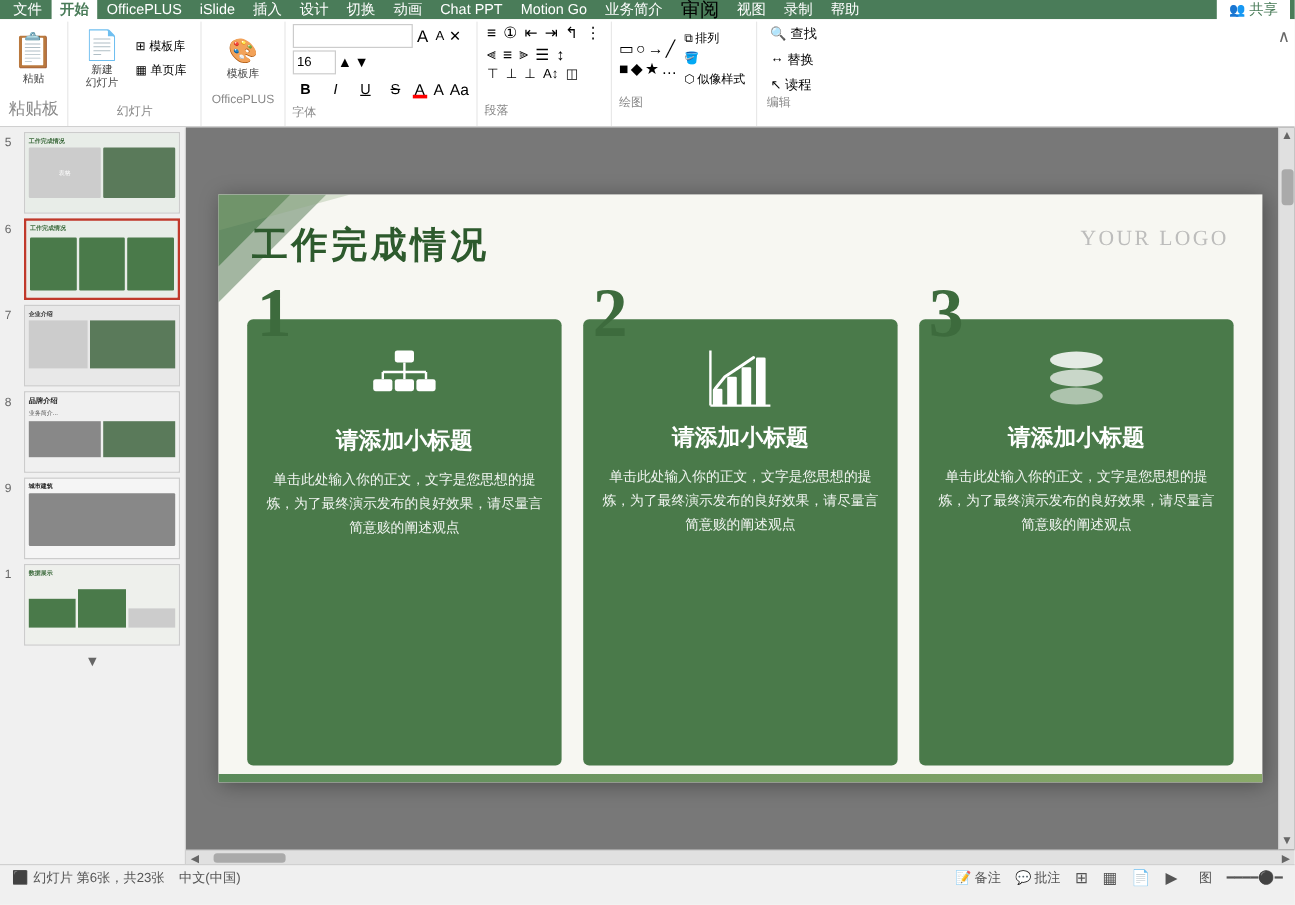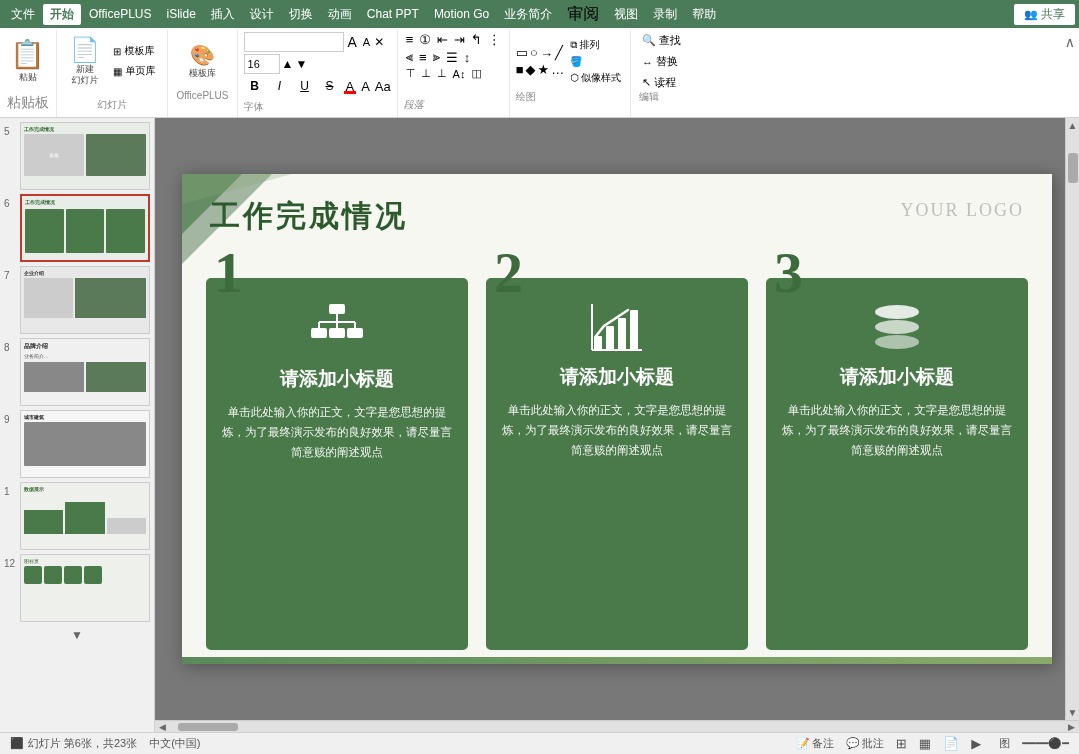--- a/index.html
+++ b/index.html
@@ -2,21 +2,21 @@
 <html><head>
   <meta charset="utf-8">
   <style>
     * { margin: 0; padding: 0; box-sizing: border-box; }
     body { width: 1079px; height: 754px; overflow: hidden; font-family: 'SimHei', 'Microsoft YaHei', sans-serif; background: #f0f0f0; user-select: none; }
 
   </style>
 </head>
 <body>
 
-<div style="height:28px; background:#4a7c59; display:flex; align-items:center; padding:0 4px; gap:1px;">
+<div style="height:16px; background:#4a7c59; display:flex; align-items:center; padding:0 4px; gap:1px;">
   <span style="color:#fff; font-size:12px; padding:2px 7px; cursor:pointer; border-radius:2px;">文件</span>
   <span style="color:#4a7c59; font-size:12px; padding:2px 7px; cursor:pointer; border-radius:2px; background:#fff; font-weight:bold;">开始</span>
   <span style="color:#fff; font-size:12px; padding:2px 7px; cursor:pointer;">OfficePLUS</span>
   <span style="color:#fff; font-size:12px; padding:2px 7px; cursor:pointer;">iSlide</span>
   <span style="color:#fff; font-size:12px; padding:2px 7px; cursor:pointer;">插入</span>
   <span style="color:#fff; font-size:12px; padding:2px 7px; cursor:pointer;">设计</span>
   <span style="color:#fff; font-size:12px; padding:2px 7px; cursor:pointer;">切换</span>
   <span style="color:#fff; font-size:12px; padding:2px 7px; cursor:pointer;">动画</span>
   <span style="color:#fff; font-size:12px; padding:2px 7px; cursor:pointer;">Chat PPT</span>
   <span style="color:#fff; font-size:12px; padding:2px 7px; cursor:pointer;">Motion Go</span>
@@ -114,21 +114,21 @@
       <span style="cursor:pointer; font-size:13px; padding:0 2px;">☰</span>
       <span style="cursor:pointer; font-size:13px; padding:0 2px;">↕</span>
     </div>
     <div style="display:flex; align-items:center; gap:2px;">
       <span style="cursor:pointer; font-size:11px; padding:0 2px;">⊤</span>
       <span style="cursor:pointer; font-size:11px; padding:0 2px;">⊥</span>
       <span style="cursor:pointer; font-size:11px; padding:0 2px;">⊥</span>
       <span style="cursor:pointer; font-size:11px; padding:0 2px;">A↕</span>
       <span style="cursor:pointer; font-size:11px; padding:0 2px;">◫</span>
     </div>
-    <div style="margin-top:auto; padding-bottom:3px;font-style:italic;">
+    <div style="margin-top:auto; padding-bottom:3px;">
       <span style="font-size:10px; color:#888;">段落</span>
     </div>
   </div>
 
   <div style="display:flex; flex-direction:column; padding:2px 6px; border-right:1px solid #e8e8e8; min-width:120px;">
     <div style="display:flex; align-items:center; gap:3px; height:58px;">
       <div style="display:flex; flex-direction:column; gap:2px;">
         <div style="display:flex; gap:2px;">
           <span style="cursor:pointer; font-size:13px;">▭</span>
           <span style="cursor:pointer; font-size:13px;">○</span>
@@ -254,34 +254,20 @@
           <div style="display:flex; gap:2px; align-items:flex-end; height:40px;">
             <div style="flex:1; background:#4a7a4a; height:60%;"></div>
             <div style="flex:1; background:#4a7a4a; height:80%;"></div>
             <div style="flex:1; background:#ccc; height:40%;"></div>
           </div>
         </div>
       </div>
     </div>
 
 
-    <div style="display:flex; align-items:flex-start; gap:4px; margin-bottom:4px; cursor:pointer;">
-      <span style="font-size:10px; color:#666; min-width:12px; padding-top:4px;">12</span>
-      <div style="flex:1; border:1px solid #ccc; height:68px; background:#f5f5f5; overflow:hidden;">
-        <div style="width:100%; height:100%; background:#eef0ec; padding:3px;">
-          <div style="font-size:5px; color:#3d6b3d; margin-bottom:2px;">图标页</div>
-          <div style="display:flex; gap:2px; flex-wrap:wrap; height:42px; align-content:flex-start;">
-            <div style="width:18px; height:18px; background:#4a7a4a; border-radius:2px;"></div>
-            <div style="width:18px; height:18px; background:#4a7a4a; border-radius:2px;"></div>
-            <div style="width:18px; height:18px; background:#4a7a4a; border-radius:2px;"></div>
-            <div style="width:18px; height:18px; background:#4a7a4a; border-radius:2px;"></div>
-          </div>
-        </div>
-      </div>
-    </div>
 
     <div style="text-align:center; color:#666; font-size:12px; cursor:pointer; padding:2px;">▼</div>
   </div>
 
   <div style="flex:1; display:flex; flex-direction:column; overflow:hidden;">
     <div style="flex:1; background:#787878; display:flex; align-items:center; justify-content:center; overflow:hidden; position:relative;">
 
       <div style="width:870px; height:490px; background:#f7f7f2; position:relative; box-shadow:2px 2px 16px rgba(0,0,0,0.35); overflow:hidden;">
 
         <svg style="position:absolute; top:0; left:0; width:130px; height:130px; overflow:visible;" viewBox="0 0 130 130">

